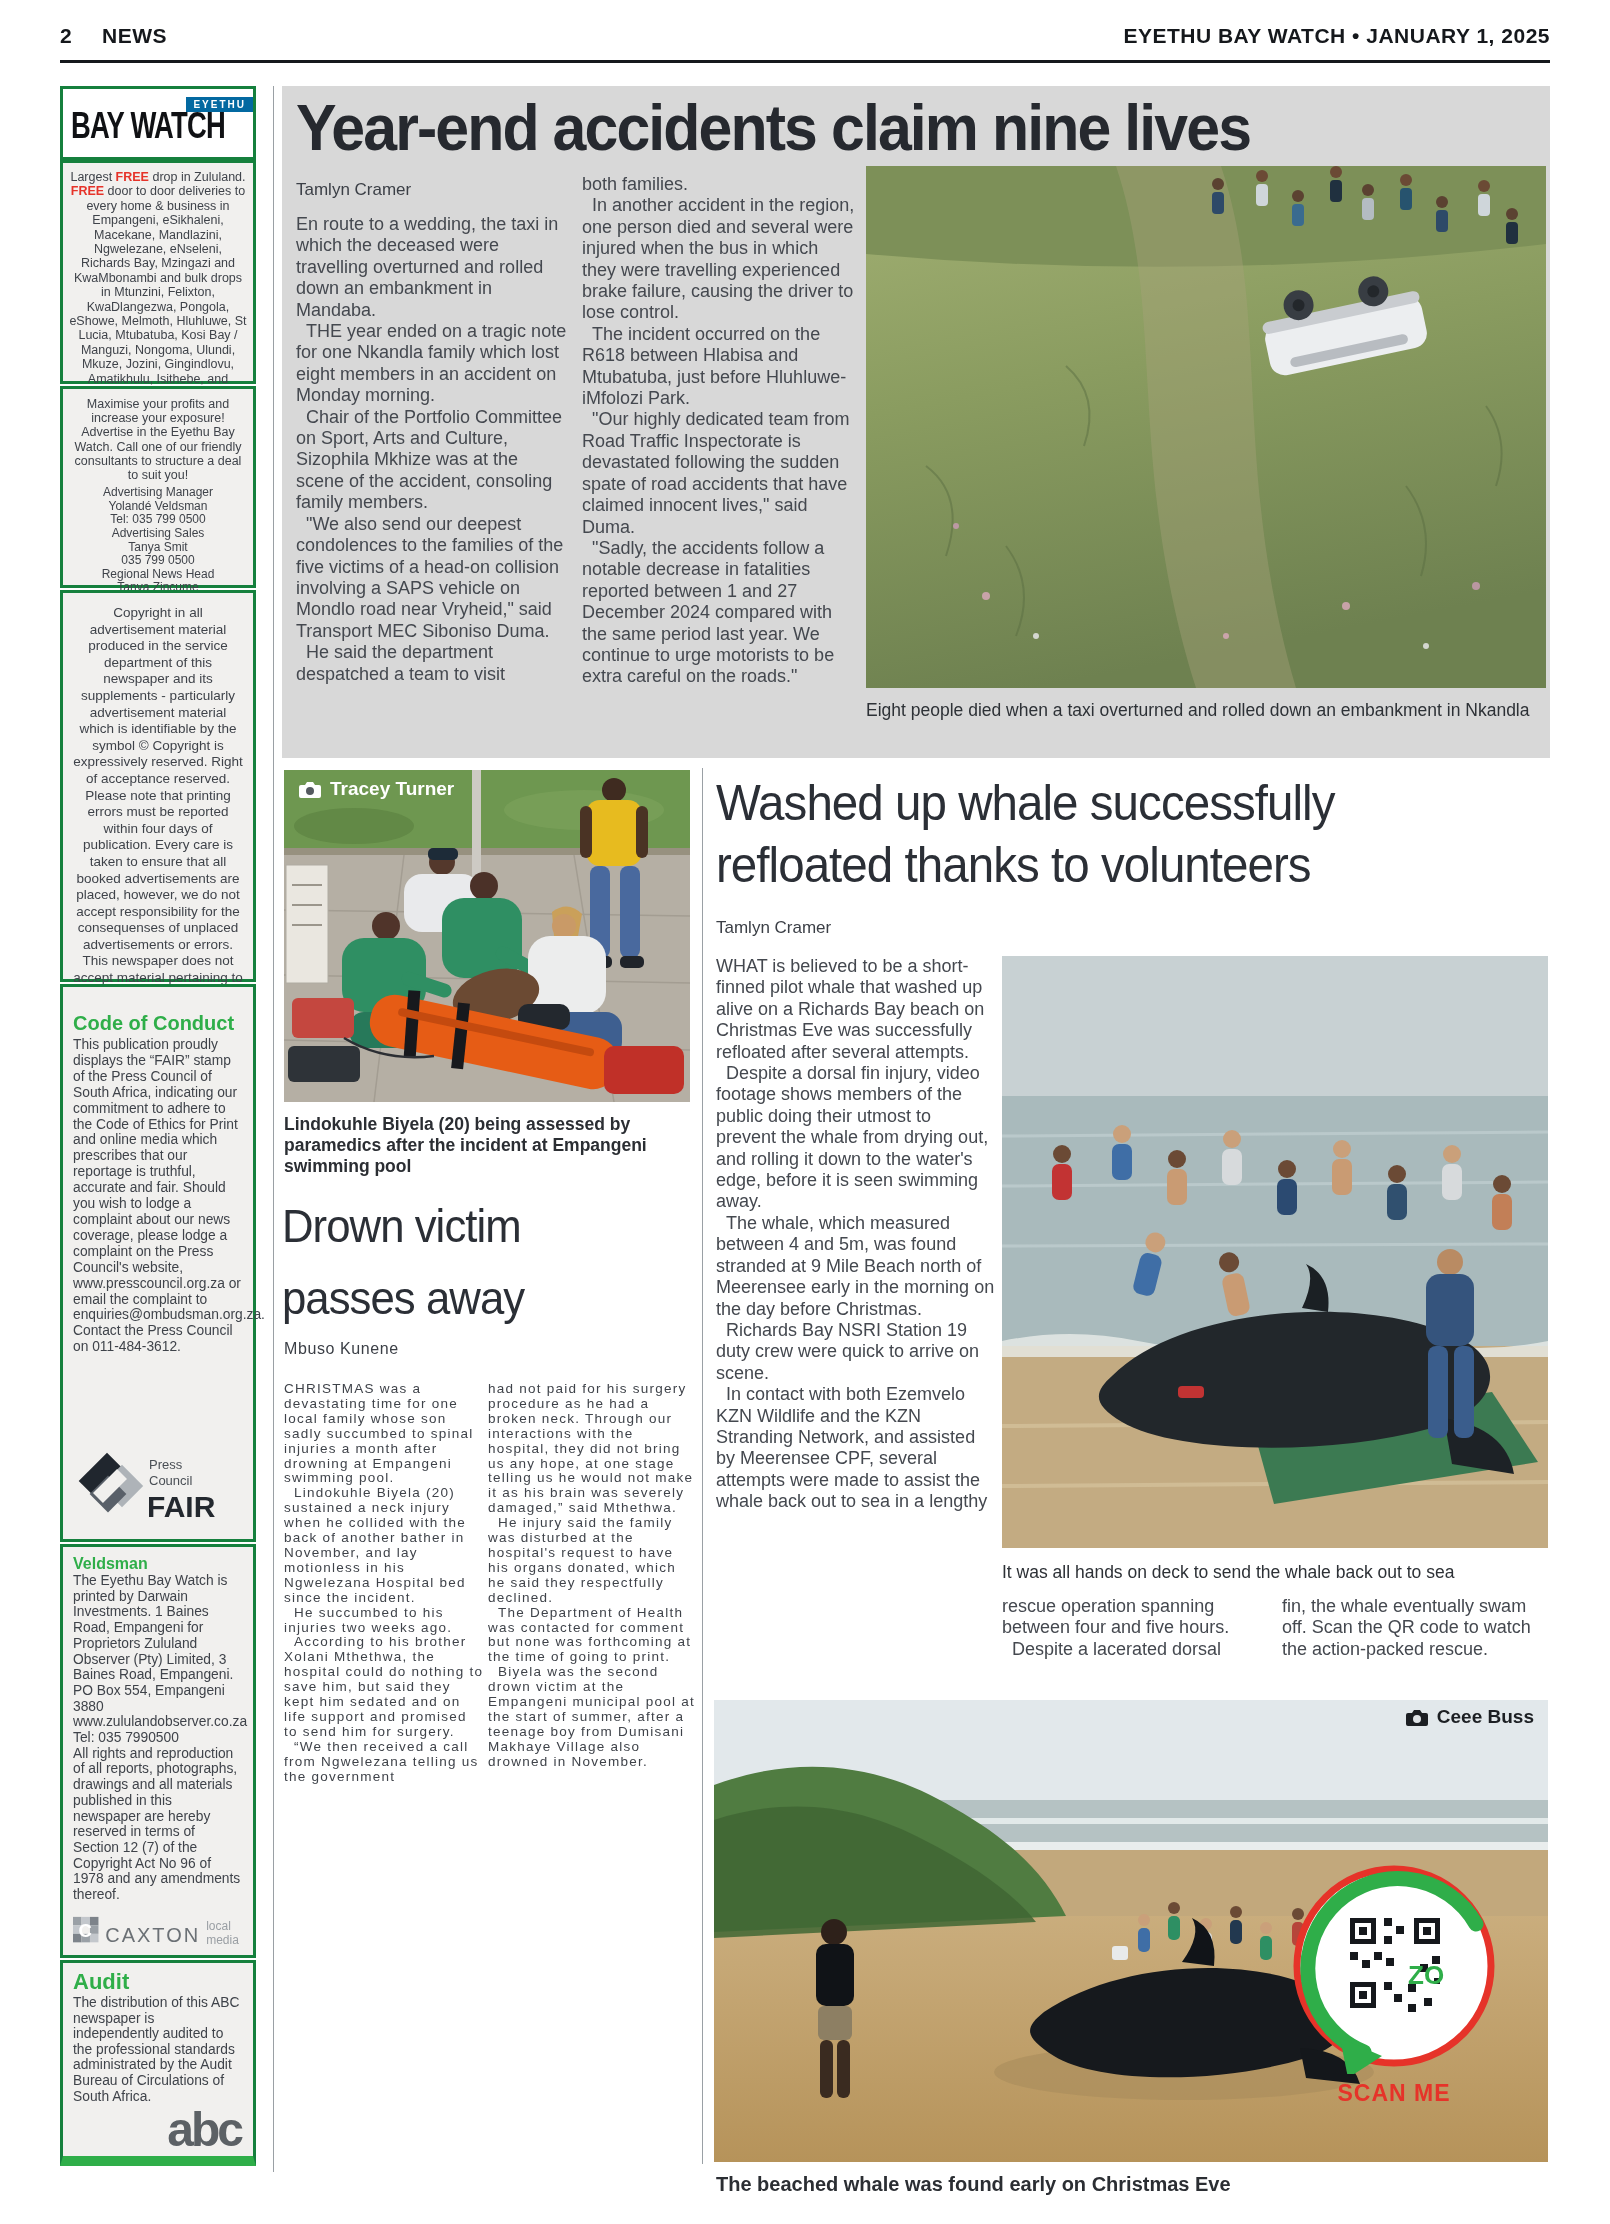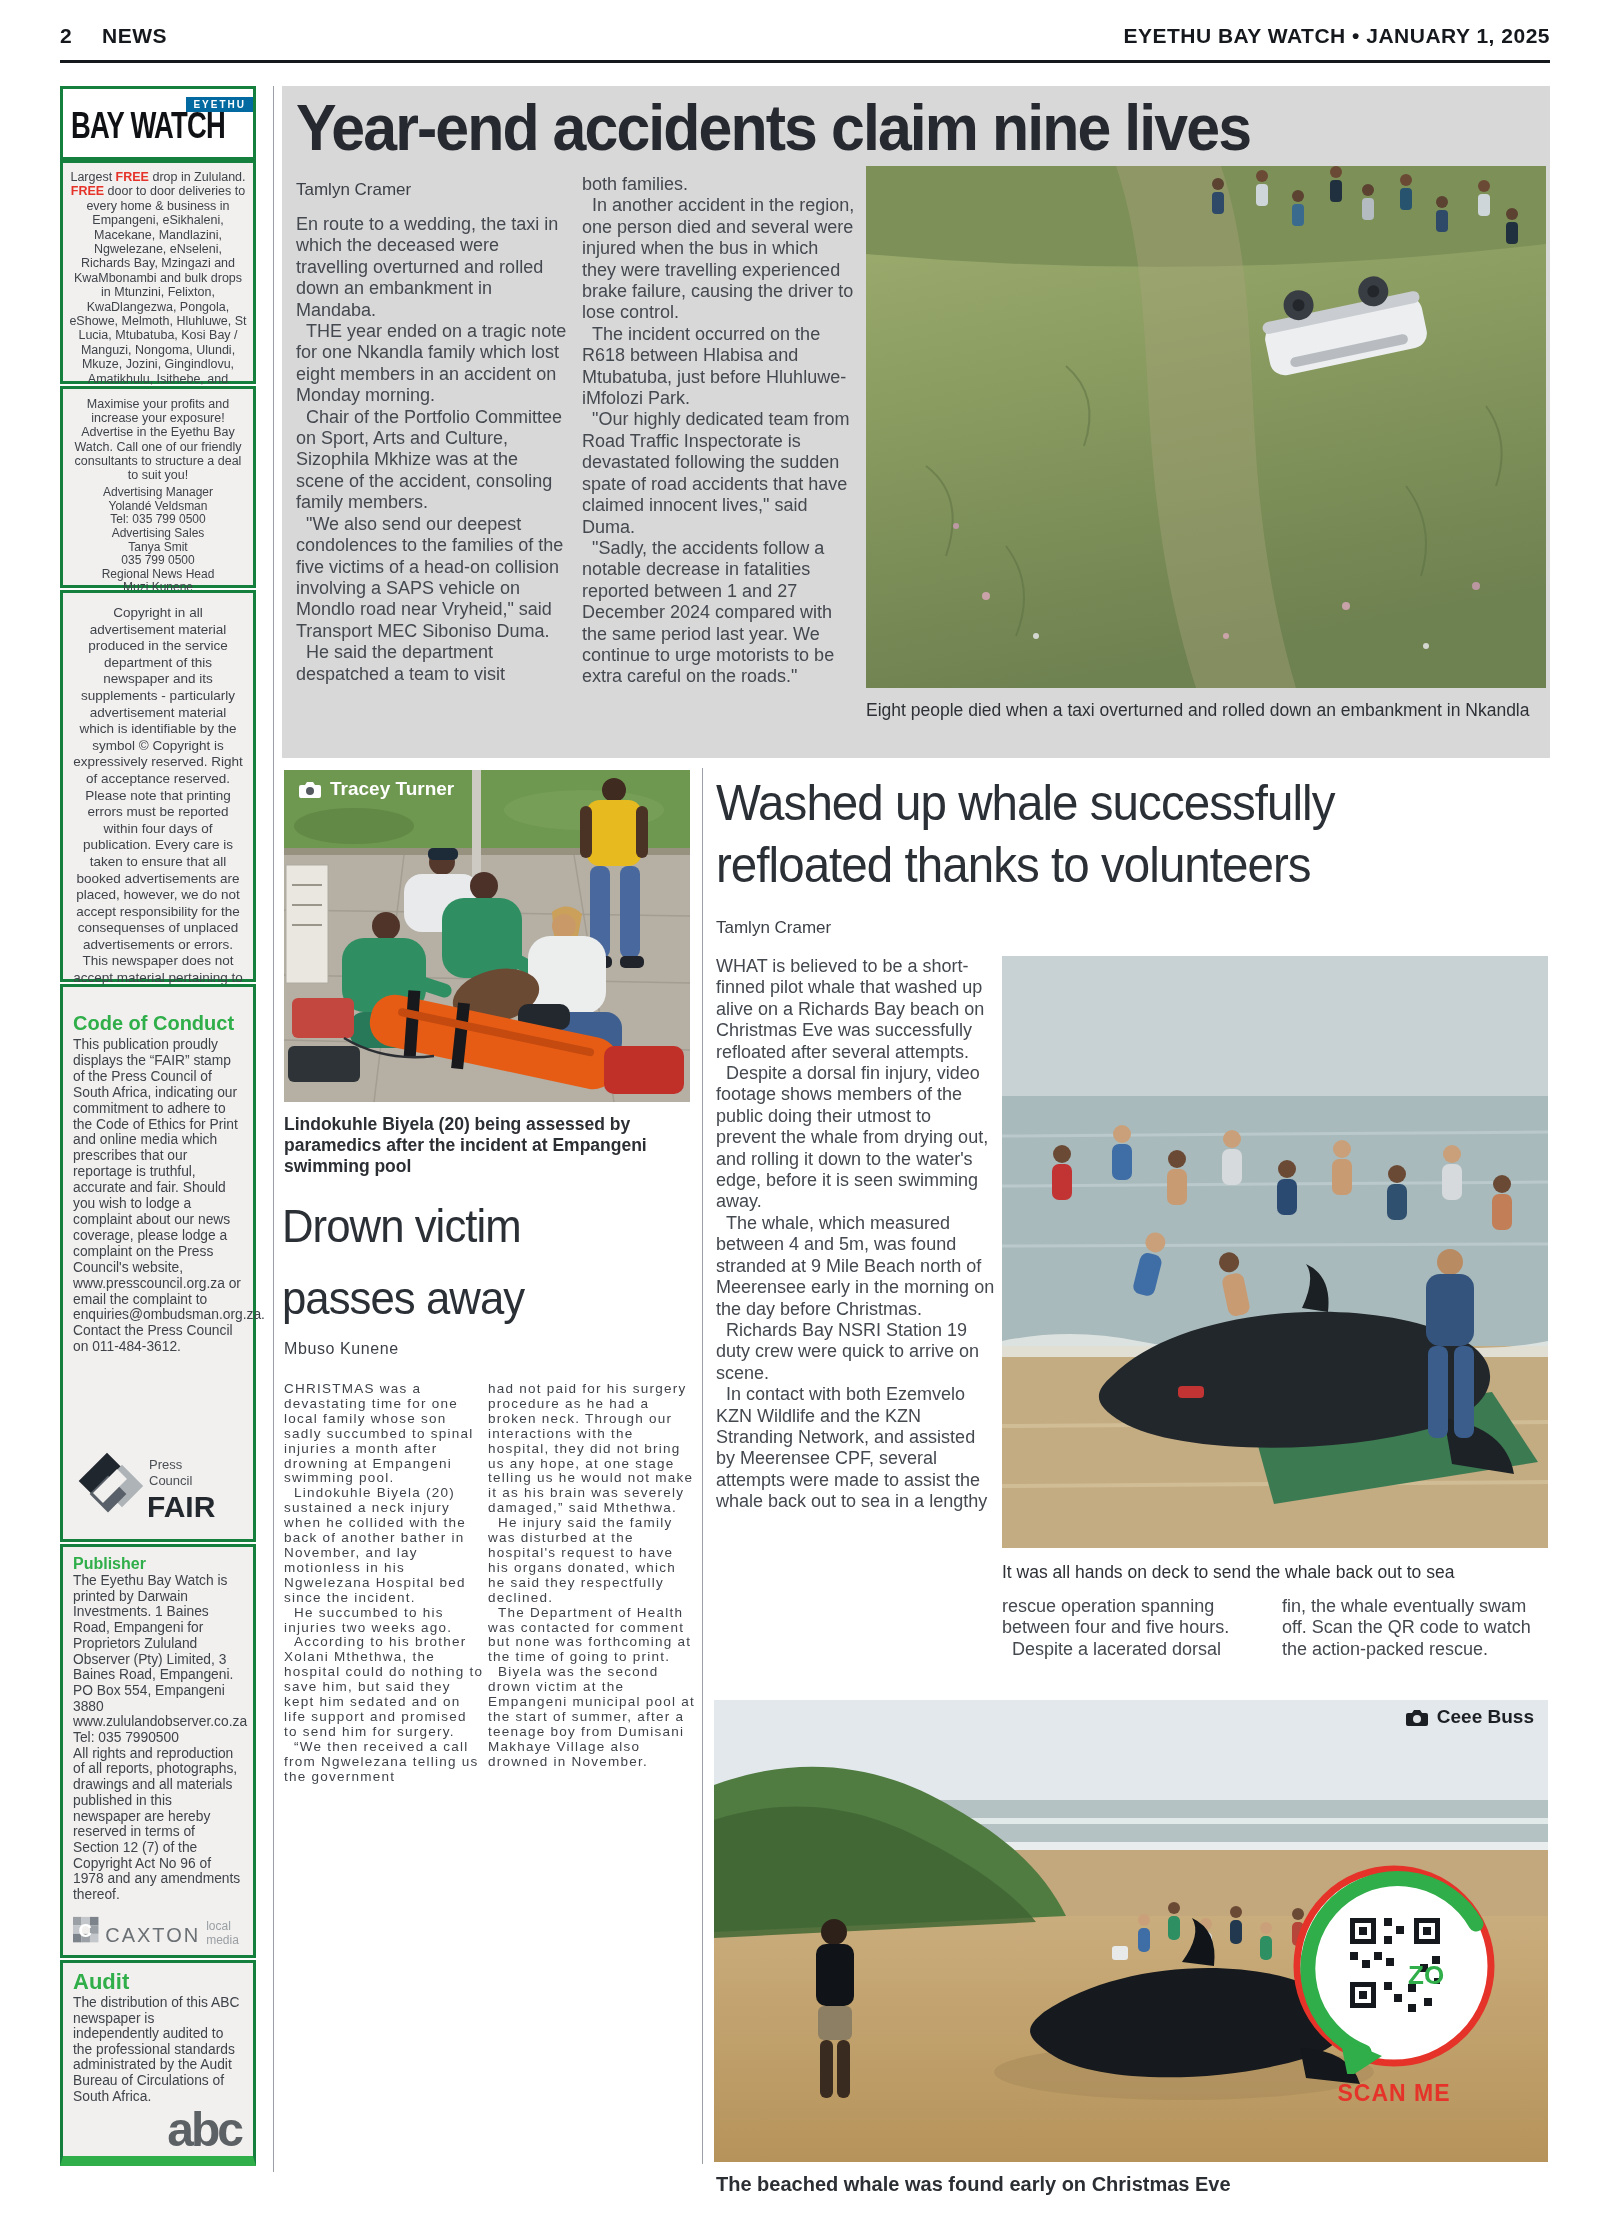--- a/index.html
+++ b/index.html
@@ -59,21 +59,21 @@
   <div class="abs sbox sb-center" style="left:60px;top:386px;width:196px;height:202px;padding:8px 6px;">
     <div style="font-size:12.5px;line-height:14.2px;color:#3f434a;">Maximise your profits and increase your exposure! Advertise in the Eyethu Bay Watch. Call one of our friendly consultants to structure a deal to suit you!</div>
     <div class="plain" style="font-size:12px;line-height:13.6px;color:#3f434a;margin-top:4px;">
         <p class="graf">Advertising Manager</p>
         <p class="graf">Yolandé Veldsman</p>
         <p class="graf">Tel: 035 799 0500</p>
         <p class="graf">Advertising Sales</p>
         <p class="graf">Tanya Smit</p>
         <p class="graf">035 799 0500</p>
         <p class="graf">Regional News Head</p>
-        <p class="graf">Muzi Kunene</p>
+        <p class="graf">Tanya Zincume</p>
         <p class="graf">035 799 0500</p>
       </div>
   </div>
 
   <div class="abs sbox sb-center" style="left:60px;top:590px;width:196px;height:392px;padding:12px 8px;font-size:13.5px;line-height:16.6px;color:#3f434a;">Copyright in all advertisement material produced in the service department of this newspaper and its supplements - particularly advertisement material which is identifiable by the symbol © Copyright is expressively reserved. Right of acceptance reserved. Please note that printing errors must be reported within four days of publication. Every care is taken to ensure that all booked advertisements are placed, however, we do not accept responsibility for the consequenses of unplaced advertisements or errors. This newspaper does not accept material pertaining to pornography or escort agencies.</div>
 
   <div class="abs sbox" style="left:60px;top:984px;width:196px;height:558px;padding:25px 10px;">
     <div class="sb-title" style="font-size:20px;">Code of Conduct</div>
     <div style="font-size:13.8px;line-height:15.9px;color:#3f434a;margin-top:2px;">This publication proudly displays the “FAIR” stamp of the Press Council of South Africa, indicating our commitment to adhere to the Code of Ethics for Print and online media which prescribes that our reportage is truthful, accurate and fair. Should you wish to lodge a complaint about our news coverage, please lodge a complaint on the Press Council's website, www.presscouncil.org.za or email the complaint to enquiries@ombudsman.org.za. Contact the Press Council on 011-484-3612.</div>
     <div style="position:absolute;left:10px;bottom:8px;width:170px;height:84px;">
@@ -83,21 +83,21 @@
         <rect x="22" y="34" width="26" height="26" transform="rotate(45 35 47)" fill="#596069"></rect>
         <rect x="30" y="22" width="14" height="34" transform="rotate(45 37 39)" fill="#f1f0ee"></rect>
         <text x="76" y="22" font-size="13" fill="#4a4f55">Press</text>
         <text x="76" y="38" font-size="13" fill="#4a4f55">Council</text>
         <text x="74" y="70" font-size="30" font-weight="bold" fill="#23282e">FAIR</text>
       </svg>
     </div>
   </div>
 
   <div class="abs sbox" style="left:60px;top:1544px;width:196px;height:414px;padding:8px 10px;">
-    <div class="sb-title" style="font-size:16px;">Publisher</div>
+    <div class="sb-title" style="font-size:16px;">Veldsman</div>
     <div style="font-size:13.8px;line-height:15.7px;color:#3f434a;white-space:pre-line;">The Eyethu Bay Watch is printed by Darwain Investments. 1 Baines Road, Empangeni for Proprietors Zululand Observer (Pty) Limited, 3 Baines Road, Empangeni. PO Box 554, Empangeni 3880 www.zululandobserver.co.za
 Tel: 035 7990500
 All rights and reproduction of all reports, photographs, drawings and all materials published in this newspaper are hereby reserved in terms of Section 12 (7) of the Copyright Act No 96 of 1978 and any amendments thereof.</div>
     <div style="position:absolute;left:10px;bottom:8px;display:flex;align-items:flex-end;gap:6px;">
       <svg width="34" height="34" viewBox="0 0 34 34">
         <rect x="0" y="0" width="11" height="11" fill="#9aa0a6"></rect>
           <rect x="11" y="0" width="11" height="11" fill="#c3c7cc"></rect>
           <rect x="22" y="0" width="11" height="11" fill="#7d838a"></rect>
         <rect x="0" y="11" width="11" height="11" fill="#c3c7cc"></rect>
           <rect x="22" y="11" width="11" height="11" fill="#9aa0a6"></rect>

